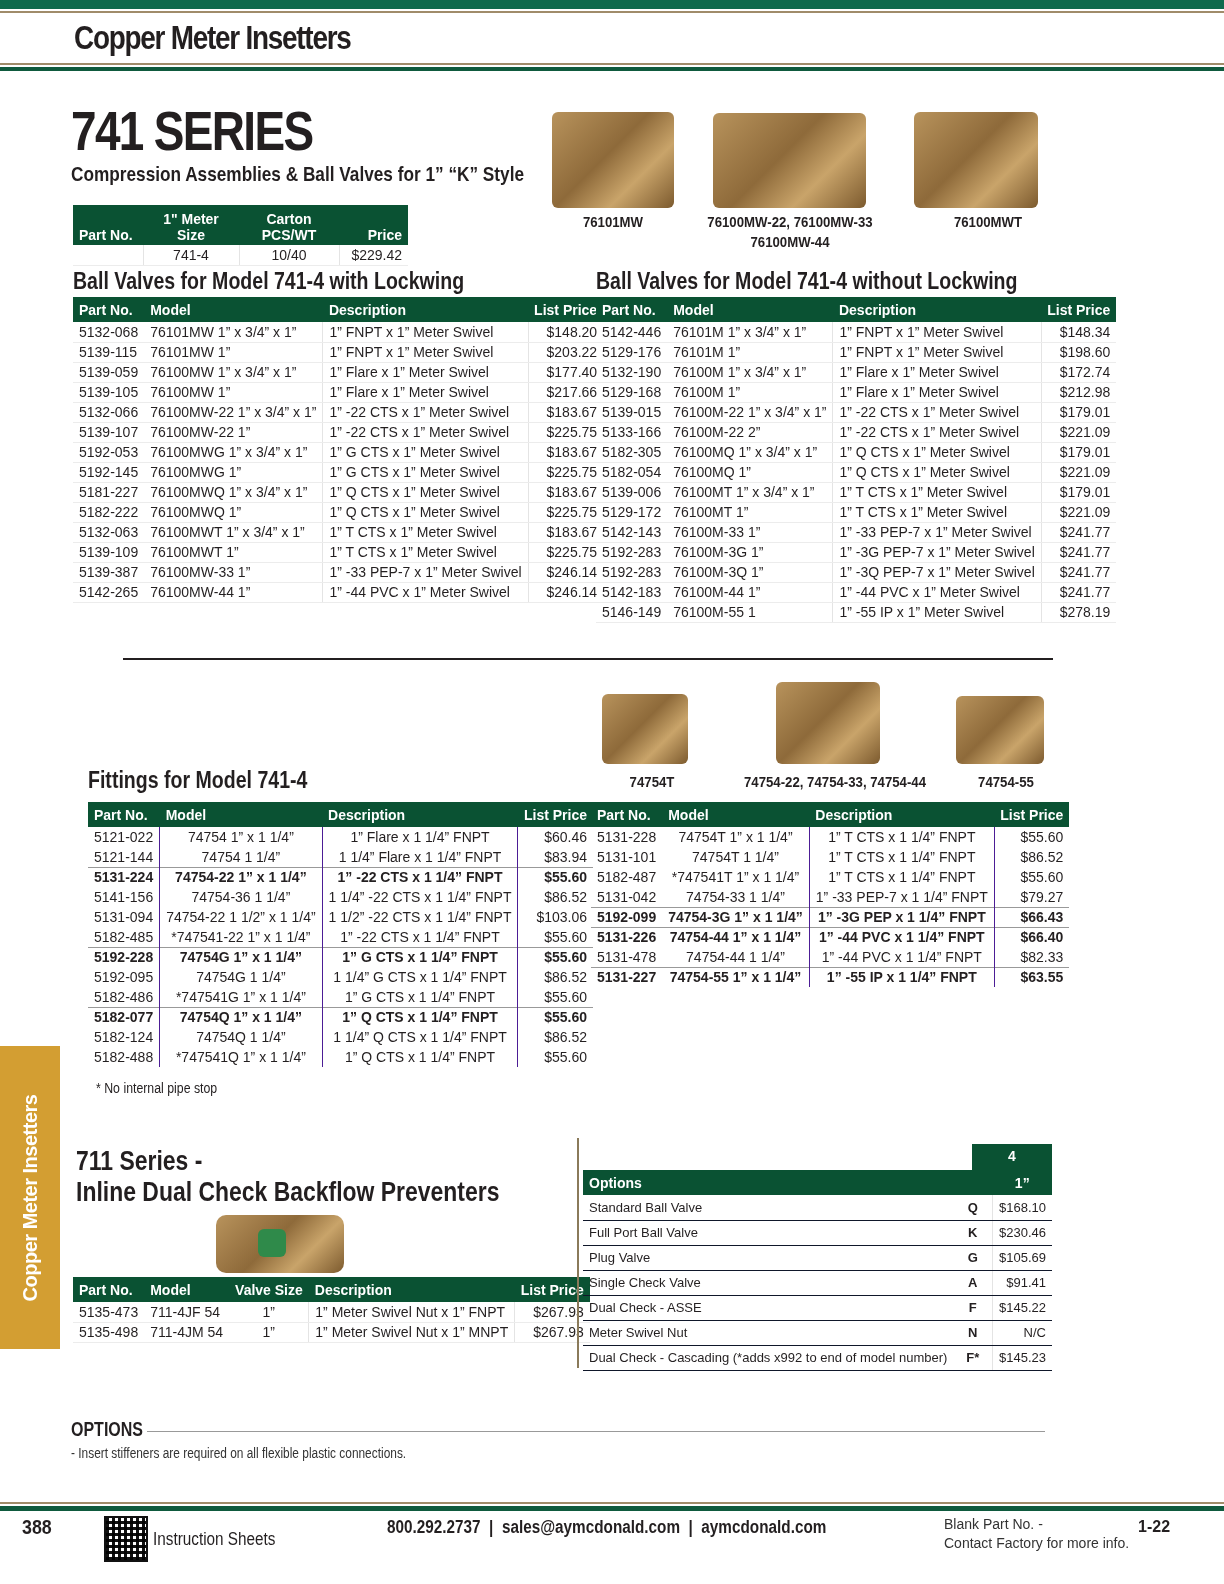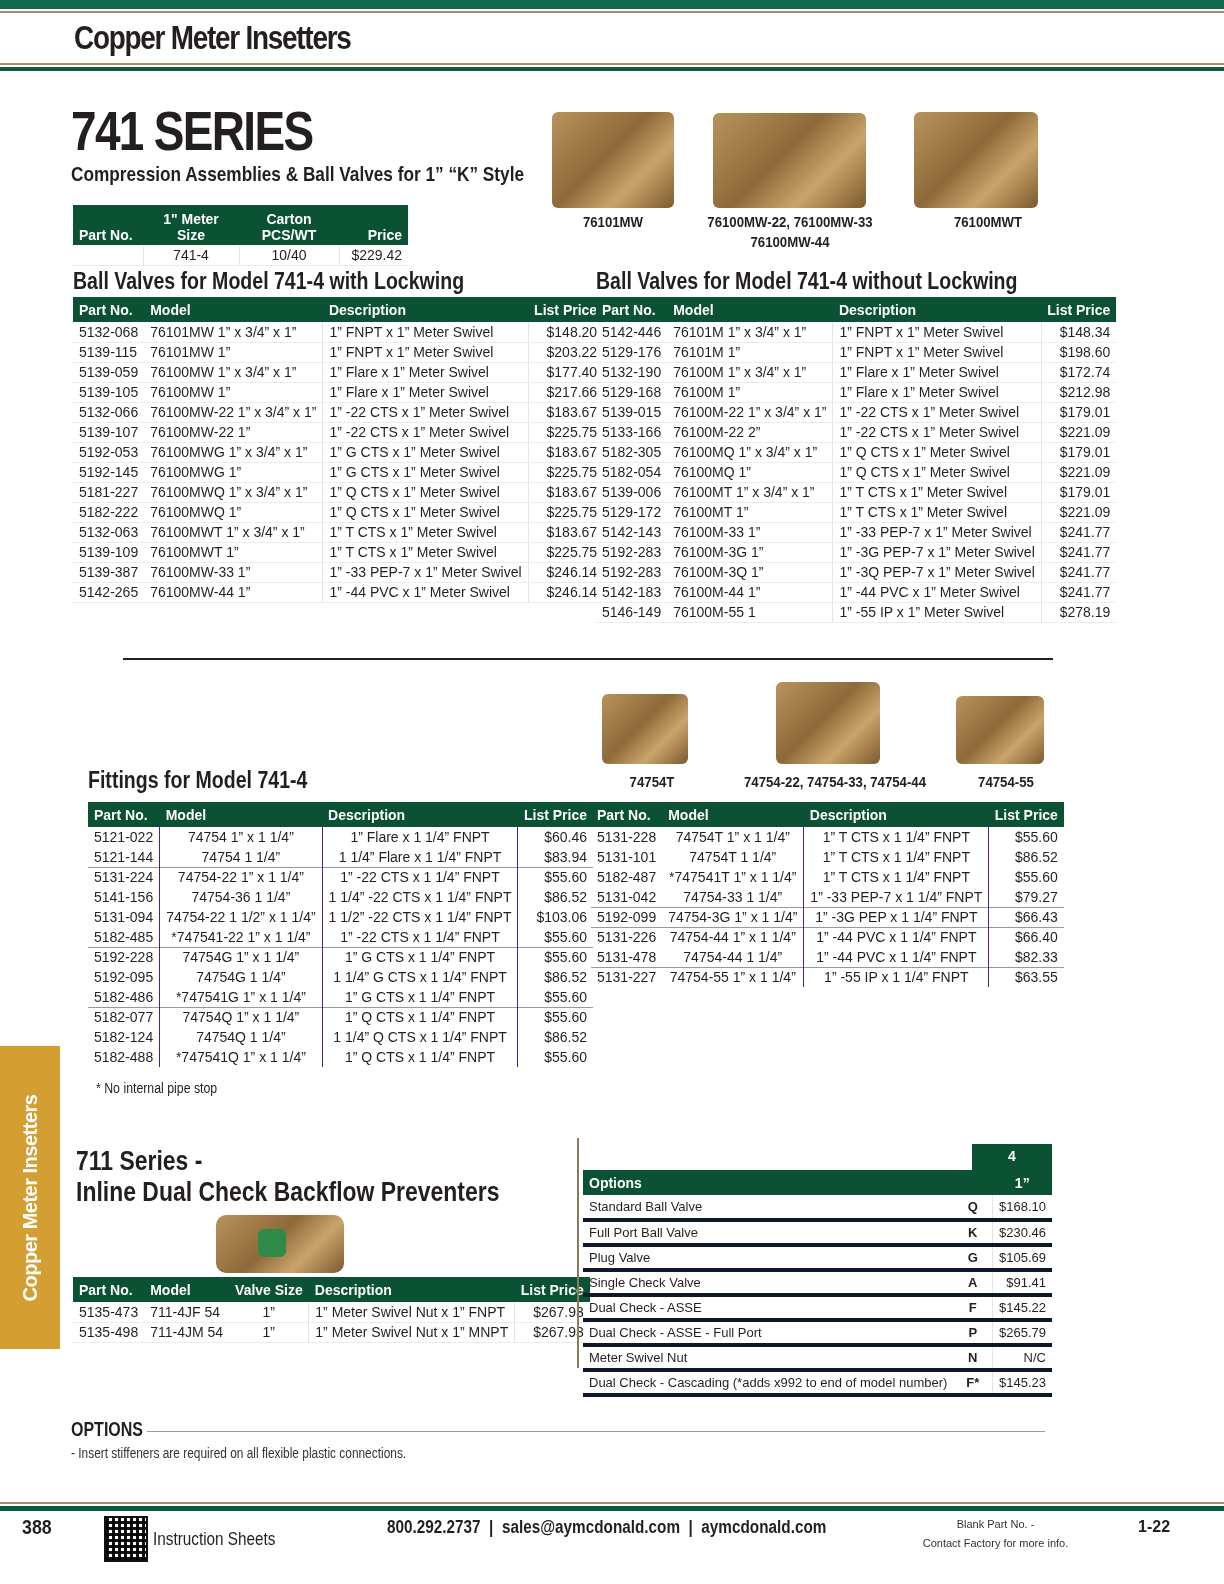--- a/index.html
+++ b/index.html
@@ -28,46 +28,46 @@
   .meter-tbl th { vertical-align:bottom; height:40px; line-height:16px; }
 
   .sec-title { font-size:23px; font-weight:700; white-space:nowrap; transform: scaleX(0.85); transform-origin:left; }
 
   .photo { border-radius:6px; background: linear-gradient(135deg, #b8935c 0%, #8e6a3a 45%, #c9a46a 70%, #7c5a2e 100%); }
   .cap { font-size:15px; font-weight:700; text-align:center; white-space:nowrap; transform: scaleX(0.88); }
 
   .divider { left:123px; top:658px; width:930px; height:2px; background:#231f20; }
 
   .fit-tbl td { border-bottom:none; }
-  .fit-tbl tr.grp td { border-top:1px solid #999; }
+  .fit-tbl tr.grp td { border-top:1px solid #999;font-weight:bold; }
   .fit-tbl td.vl { border-right:1px solid #4c1d95;text-align:center; }
 
   .side-tab { left:0; top:1046px; width:60px; height:303px; background:#d39e32; }
   .side-tab span { position:absolute; left:50%; top:50%; transform: translate(-50%,-50%) rotate(-90deg); color:#fff; font-weight:700; font-size:20px; white-space:nowrap; letter-spacing:-0.5px; }
 
-  .opt-tbl td { font-size:13px; height:25px; border-bottom:4px solid #0f172a; padding:0 6px; }
+  .opt-tbl td { font-size:13px; height:25px; border-bottom:1px solid #0f172a; padding:0 6px; }
   .opt-tbl th { font-size:14px; }
 
   .vline711 { left:577px; top:1138px; width:2px; height:230px; background:#8a7a5a; }
 
   .opts-head { left:71px; top:1418px; font-size:20px; font-weight:700; transform: scaleX(0.8); transform-origin:left; }
   .opts-line { left:147px; top:1431px; width:898px; height:1px; background:#999; }
   .opts-note { left:71px; top:1445px; font-size:14px; color:#333; transform: scaleX(0.85); transform-origin:left; white-space:nowrap; }
 
   .foot-tan { left:0; top:1502px; width:1224px; height:2px; background:#a08c6a; }
   .foot-green { left:0; top:1506px; width:1224px; height:5px; background:#0f5a3e; }
   .page-num { left:22px; top:1515px; font-size:21px; font-weight:700; transform: scaleX(0.85); transform-origin:left; }
   .qr { left:104px; top:1516px; width:44px; height:46px;
         background:
           repeating-linear-gradient(90deg, #111 0 3px, #fff 3px 6px),
           repeating-linear-gradient(0deg, #111 0 3px, #fff 3px 6px);
         background-blend-mode: multiply; border:2px solid #111; }
   .qr-label { left:153px; top:1529px; font-size:18px; transform: scaleX(0.85); transform-origin:left; white-space:nowrap; }
   .contact { left:387px; top:1517px; font-size:18px; font-weight:700; transform: scaleX(0.85); transform-origin:left; white-space:nowrap; }
-  .blank-note { left:892px; top:1515px; width:207px; font-size:11px; text-align:center; line-height:19px; color:#333; }
+  .blank-note { left:944px; top:1515px; width:207px; font-size:14px; text-align:left; line-height:19px; color:#333; }
   .catalog-num { left:1138px; top:1518px; font-size:16px; font-weight:700; }
 </style>
 </head>
 <body>
 
 <div class="abs top-green"></div>
 <div class="abs top-tan"></div>
 <div class="abs page-header-title">Copper Meter Insetters</div>
 <div class="abs hdr-tan"></div>
 <div class="abs hdr-green"></div>
@@ -532,25 +532,20 @@
       </tr>
       <tr>
         <td class="">Single Check Valve</td>
         <td class="c sep" style="font-weight: 700;">A</td>
         <td class="r">$91.41</td>
       </tr>
       <tr>
         <td class="">Dual Check - ASSE</td>
         <td class="c sep" style="font-weight: 700;">F</td>
         <td class="r">$145.22</td>
-      </tr>
-      <tr>
-        <td class="">Dual Check - ASSE - Full Port</td>
-        <td class="c sep" style="font-weight: 700;">P</td>
-        <td class="r">$265.79</td>
       </tr>
       <tr>
         <td class="">Meter Swivel Nut</td>
         <td class="c sep" style="font-weight: 700;">N</td>
         <td class="r">N/C</td>
       </tr>
       <tr>
         <td class="">Dual Check - Cascading (*adds x992 to end of model number)</td>
         <td class="c sep" style="font-weight: 700;">F*</td>
         <td class="r">$145.23</td>

